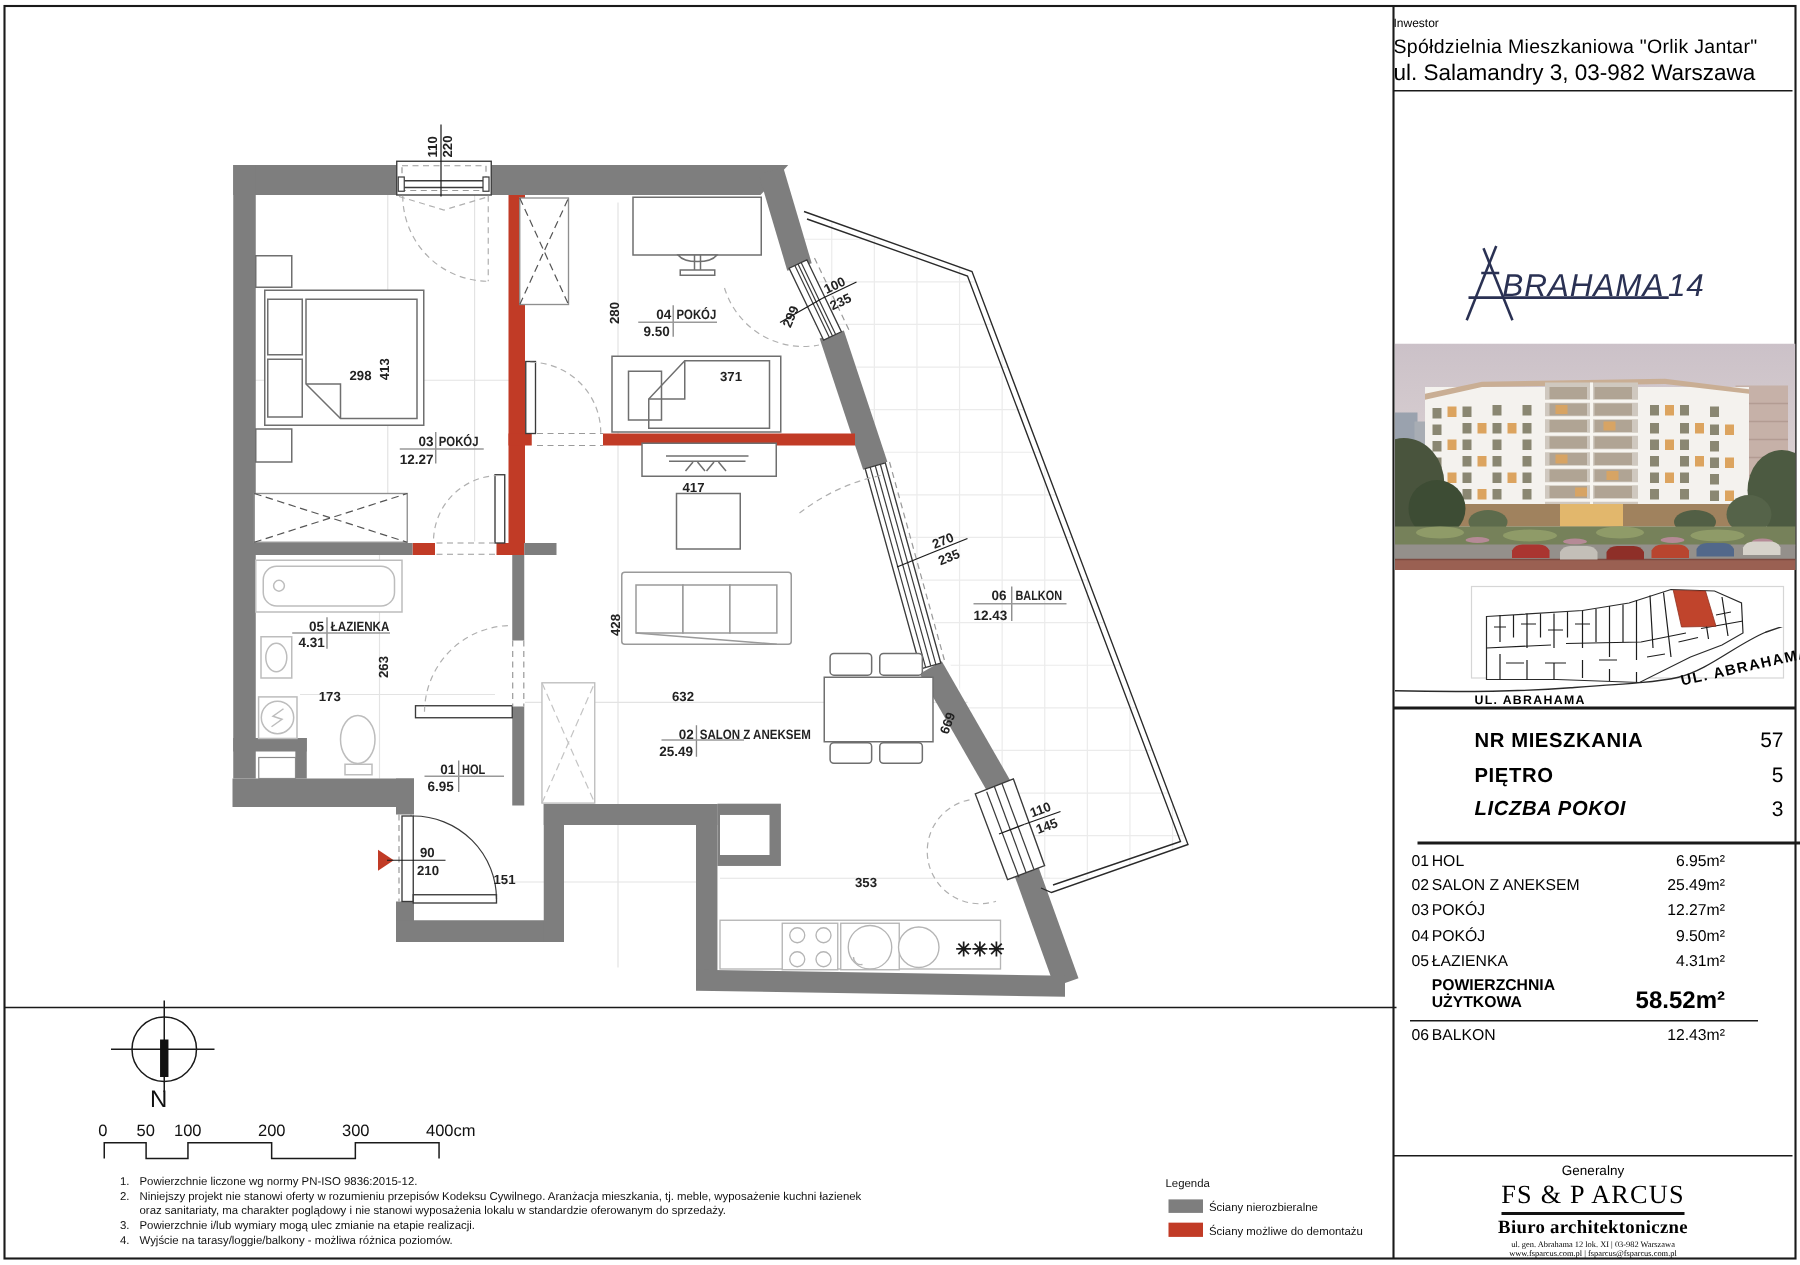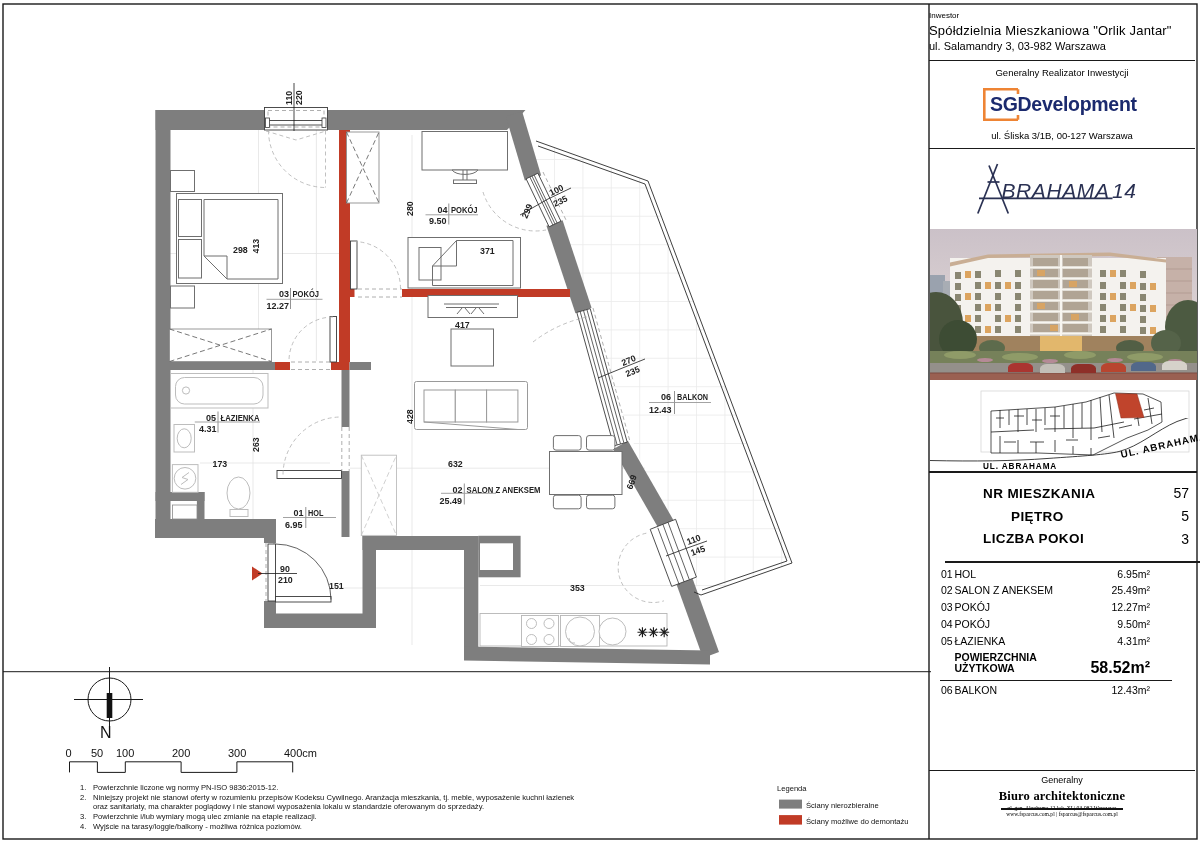--- a/index.html
+++ b/index.html
@@ -445,34 +445,23 @@
     <text x="806" y="823.5" font-size="7.6" fill="#111">Ściany możliwe do demontażu</text>
   </g>
   </g>
 </svg>
 
 <div class="abs" style="left:929px;top:4px;width:268px;height:835px;">
 
   <div class="abs" style="left:0;top:0;width:266px;height:56px;border-bottom:1.4px solid #1a1a1a;">
     <div style="font-size:8px;margin-top:7px;">Inwestor</div>
     <div style="font-size:13px;margin-top:3px;letter-spacing:0.2px;">Spółdzielnia Mieszkaniowa "Orlik Jantar"</div>
-    <div style="font-size:11px;margin-top:2px;">ul. Salamandry 3, 03-982 Warszawa</div>
+    <div style="font-size:15px;margin-top:2px;">ul. Salamandry 3, 03-982 Warszawa</div>
   </div>
 
-  <div class="abs" style="left:0;top:57px;width:266px;height:87px;border-bottom:1.4px solid #1a1a1a;text-align:center;">
-    <div style="font-size:9.5px;margin-top:6px;">Generalny Realizator Inwestycji</div>
-
-    <div class="abs" style="left:54px;top:27px;width:160px;height:36px;">
-      <svg width="160" height="36" viewBox="0 0 160 36">
-        <path d="M 35,1.3 L 1.3,1.3 L 1.3,31.7 L 35,31.7 M 35,6 L 35,1.3 M 35,27 L 35,31.7" fill="none" stroke="#ee8434" stroke-width="2.6"></path>
-        <text x="7" y="22.5" font-size="19.5" font-weight="bold" fill="#1b2a6e" style="letter-spacing:-0.3px">SGDevelopment</text>
-      </svg>
-    </div>
-    <div class="abs" style="left:0;top:69px;width:266px;font-size:9.5px;text-align:center;">ul. Śliska 3/1B, 00-127 Warszawa</div>
-  </div>
 
   <div class="abs" style="left:0;top:145px;width:266px;height:80px;font-style:italic;">
     <svg width="266" height="80" viewBox="0 0 266 80">
       <g stroke="#2a3153" stroke-width="1.7" fill="none">
         <line x1="68.5" y1="15" x2="48.8" y2="64.5"></line>
         <line x1="60" y1="16.5" x2="79.3" y2="64.5"></line>
         <line x1="58.5" y1="33" x2="70.5" y2="33"></line>
       </g>
       <text x="72.5" y="48.5" font-size="21" fill="#2a3153" style="letter-spacing:0.6px">BRAHAMA</text>
       <text x="183" y="48.5" font-size="21" fill="#2a3153" style="letter-spacing:0.5px">14</text>
@@ -681,23 +670,23 @@
   </div>
 
   <div class="abs" style="left:54px;top:458px;font-size:8.2px;font-weight:bold;letter-spacing:0.9px;">UL. ABRAHAMA</div>
   <div class="abs" style="left:193px;top:445px;font-size:9.8px;font-weight:bold;letter-spacing:1px;transform:rotate(-12.5deg);transform-origin:left bottom;white-space:nowrap;">UL. ABRAHAMA</div>
 
   <div class="abs" style="left:0;top:467.3px;width:268px;height:1.9px;background:#1a1a1a;"></div>
 
   <div class="abs" style="left:16px;top:473px;width:266px;height:84px;border-bottom:2.4px solid #1a1a1a;padding-left:16px;">
     <div class="abs" style="left:38px;top:9px;font-size:13.5px;font-weight:bold;letter-spacing:0.4px;">NR MIESZKANIA</div>
     <div class="abs" style="right:38px;top:8px;font-size:14px;">57</div>
-    <div class="abs" style="left:38px;top:31.5px;font-size:13.5px;font-weight:bold;letter-spacing:0.4px;margin-left:28px;">PIĘTRO</div>
+    <div class="abs" style="left:38px;top:31.5px;font-size:13.5px;font-weight:bold;letter-spacing:0.4px;">PIĘTRO</div>
     <div class="abs" style="right:38px;top:31px;font-size:14px;">5</div>
-    <div class="abs" style="left:38px;top:54px;font-size:13.5px;font-weight:bold;letter-spacing:0.4px;">LICZBA POKOI</div>
+    <div class="abs" style="left:38px;top:54px;font-size:13.5px;font-weight:bold;letter-spacing:0.4px;font-style:italic;">LICZBA POKOI</div>
     <div class="abs" style="right:38px;top:53.5px;font-size:14px;">3</div>
   </div>
 
   <div class="abs" style="left:0;top:557.5px;width:266px;font-size:10.5px;">
     <div class="abs" style="left:12px;top:6px;">01</div>
         <div class="abs" style="left:25.5px;top:6px;">HOL</div>
         <div class="abs" style="right:45px;top:6px;text-align:center;">6.95m²</div>
     <div class="abs" style="left:12px;top:22.8px;">02</div>
         <div class="abs" style="left:25.5px;top:22.8px;">SALON Z ANEKSEM</div>
         <div class="abs" style="right:45px;top:22.8px;margin-left:18px;">25.49m²</div>
@@ -713,19 +702,20 @@
     <div class="abs" style="left:25.5px;top:90px;font-weight:bold;line-height:11px;">POWIERZCHNIA<br>UŻYTKOWA</div>
     <div class="abs" style="right:45px;top:97px;font-weight:bold;font-size:16px;">58.52m²</div>
     <div class="abs" style="left:11px;top:118px;width:232px;height:1.6px;background:#1a1a1a;"></div>
     <div class="abs" style="left:12px;top:122.5px;">06</div>
         <div class="abs" style="left:25.5px;top:122.5px;">BALKON</div>
         <div class="abs" style="right:45px;top:122.5px;">12.43m²</div>
   </div>
 
   <div class="abs" style="left:0;top:766.4px;width:266px;height:68.6px;border-top:1.4px solid #1a1a1a;text-align:center;">
     <div style="font-size:9px;margin-top:4px;">Generalny</div>
+    <div style="font-family:'Liberation Serif',serif;font-size:17.5px;margin-top:1px;letter-spacing:0.8px;">FS &amp; P ARCUS</div>
     <div class="abs" style="left:72px;top:37px;width:122px;height:2px;background:#111;"></div>
     <div style="font-family:'Liberation Serif',serif;font-size:12.5px;font-weight:bold;margin-top:4px;letter-spacing:0.2px;">Biuro architektoniczne</div>
     <div style="font-family:'Liberation Serif',serif;font-size:5.6px;margin-top:1px;">ul. gen. Abrahama 12 lok. XI&nbsp;|&nbsp;03-982 Warszawa</div>
     <div style="font-family:'Liberation Serif',serif;font-size:5.6px;">www.fsparcus.com.pl&nbsp;|&nbsp;fsparcus@fsparcus.com.pl</div>
   </div>
 </div>
 </div>
 
 </body></html>

